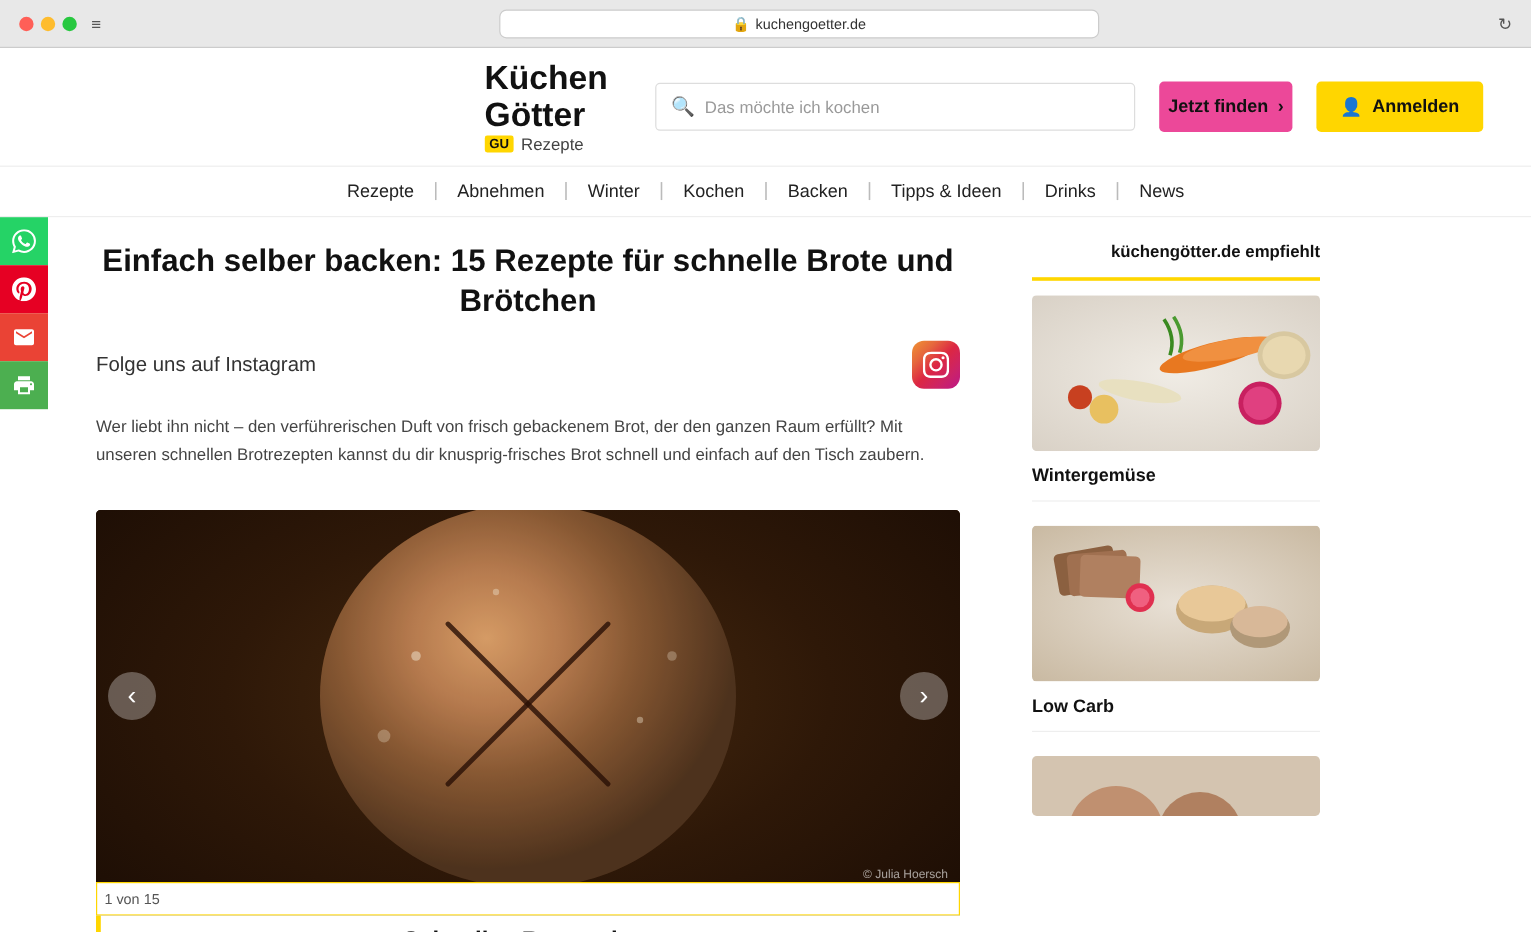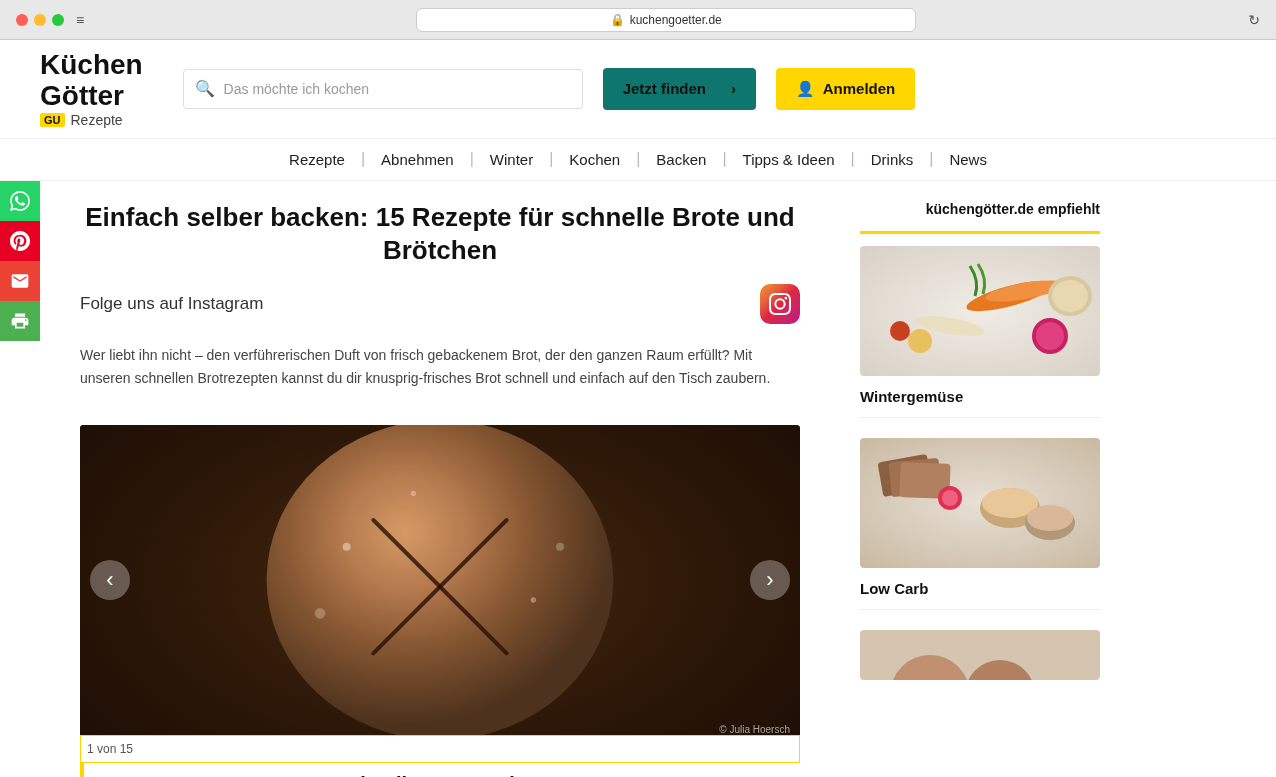--- a/index.html
+++ b/index.html
@@ -37,20 +37,21 @@
     }
     .browser-reload { color: #555; font-size: 14px; margin-left: auto; }
 
     
     .site-header {
       display: flex;
       align-items: center;
       padding: 10px 40px;
       border-bottom: 1px solid #eee;
       gap: 20px;
+      justify-content: flex-end;
     }
     .logo-block { display: flex; flex-direction: column; margin-right: 20px; }
     .logo-title { font-size: 28px; font-weight: 900; color: #111; line-height: 1.1; }
     .logo-subtitle { display: flex; align-items: center; gap: 6px; font-size: 14px; color: #444; }
     .gu-badge {
       background: #ffd600;
       color: #111;
       font-weight: 700;
       font-size: 11px;
       padding: 1px 4px;
@@ -64,32 +65,32 @@
       height: 40px;
       display: flex;
       align-items: center;
       padding: 0 12px;
       gap: 8px;
       color: #999;
       font-size: 14px;
     }
     .search-icon-svg { color: #999; font-size: 16px; }
     .btn-find {
-      background: #0f766e;
+      background: #ec4899;
       color: #111;
       font-weight: 700;
       font-size: 15px;
       border: none;
       border-radius: 4px;
-      padding: 0 20px;
+      padding: 0 7px;
       height: 42px;
       cursor: pointer;
       display: flex;
       align-items: center;
-      gap: 25px;
+      gap: 8px;
     }
     .btn-login {
       background: #ffd600;
       color: #111;
       font-weight: 700;
       font-size: 15px;
       border: none;
       border-radius: 4px;
       padding: 0 20px;
       height: 42px;

